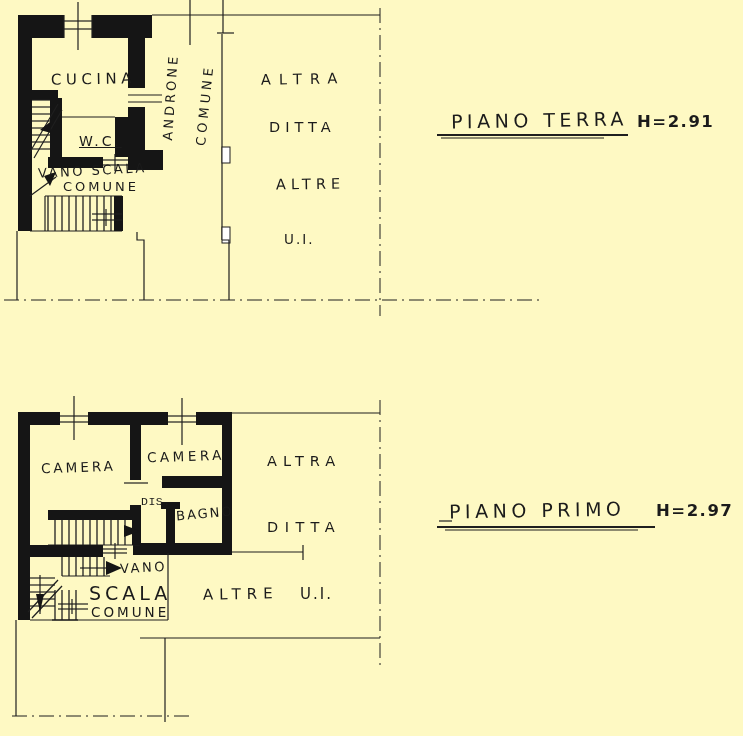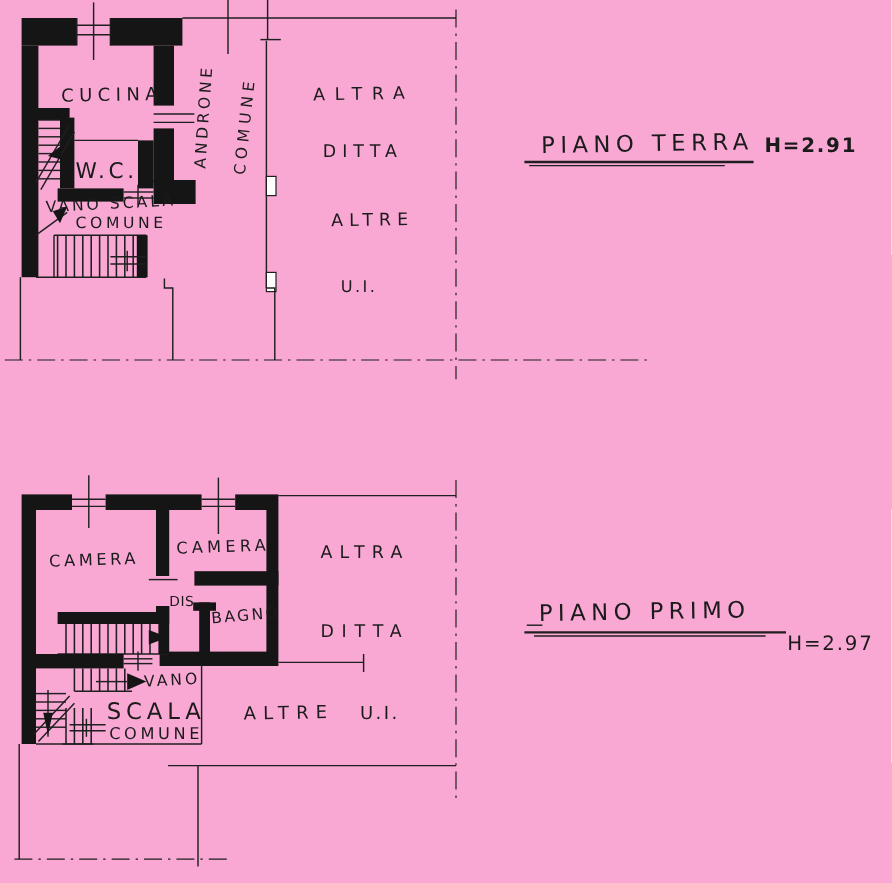--- a/index.html
+++ b/index.html
@@ -1,19 +1,19 @@
 <!DOCTYPE html>
 <html><head>
 <meta charset="utf-8">
 <style>
   html,body{margin:0;padding:0;background:#ffffff;}
   #page{
     position:relative;
     width:743px;height:736px;
-    background:#f9a8d4;
+    background:#fef9c3;
     overflow:hidden;
     font-family:"DejaVu Sans", sans-serif;
   }
   #linework{position:absolute;left:0;top:0;}
   
   #linework line, #linework path, #linework polyline{
     stroke:#1f1f1f;stroke-width:1.2;fill:none;stroke-linecap:butt;
   }
   #linework .w{fill:#151515;stroke:none;}               
   #linework .o{fill:#ffffff;stroke:#1f1f1f;stroke-width:1;} 
@@ -222,47 +222,47 @@
     </g>
 
     <g>
       <line class="u2" x1="437" y1="527" x2="655" y2="527"></line>
       <line x1="445" y1="530" x2="638" y2="530"></line>
     </g>
   </svg>
 
   <div class="lbl" style="left:51px;top:72px;font-size:15px;letter-spacing:4.5px;transform:rotate(-1deg);">CUCINA</div>
 
-  <div class="lbl" style="left:63px;top:134px;font-size:18px;letter-spacing:3px;">W.C.</div>
+  <div class="lbl" style="left:79px;top:134px;font-size:14px;letter-spacing:3px;text-decoration:underline;">W.C.</div>
 
   <div class="lbl" style="left:38px;top:164px;font-size:13px;letter-spacing:2.5px;transform:rotate(-3deg);">VANO SCALA</div>
   <div class="lbl" style="left:63px;top:180px;font-size:13px;letter-spacing:3px;">COMUNE</div>
 
   <div class="lbl vert" style="left:161px;top:140px;font-size:13px;letter-spacing:3px;transform:rotate(-86deg);">ANDRONE</div>
   <div class="lbl vert" style="left:194px;top:145px;font-size:13px;letter-spacing:4px;transform:rotate(-84deg);">COMUNE</div>
 
   <div class="lbl" style="left:261px;top:72px;font-size:14.5px;letter-spacing:8px;transform:rotate(-1deg);">ALTRA</div>
   <div class="lbl" style="left:269px;top:120px;font-size:14.5px;letter-spacing:5px;">DITTA</div>
   <div class="lbl" style="left:276px;top:177px;font-size:14.5px;letter-spacing:5px;transform:rotate(-1deg);">ALTRE</div>
   <div class="lbl" style="left:284px;top:233px;font-size:13.5px;letter-spacing:2px;">U.I.</div>
 
   <div class="lbl" style="left:451px;top:111px;font-size:19px;letter-spacing:4.5px;transform:rotate(-1deg);">PIANO TERRA</div>
   <div class="lbl" style="left:637px;top:114px;font-size:16.5px;letter-spacing:1.5px;font-weight:bold;">H=2.91</div>
 
   <div class="lbl" style="left:41px;top:461px;font-size:13.5px;letter-spacing:3px;transform:rotate(-2deg);">CAMERA</div>
   <div class="lbl" style="left:147px;top:450px;font-size:13.5px;letter-spacing:3.5px;transform:rotate(-2deg);">CAMERA</div>
 
-  <div class="lbl" style="left:141px;top:496px;font-size:11.5px;letter-spacing:0.5px;">DIS.</div>
+  <div class="lbl" style="left:141px;top:496px;font-size:11.5px;letter-spacing:0.5px;font-family:Liberation Mono, monospace;">DIS.</div>
   <div class="lbl" style="left:176px;top:507px;font-size:13px;letter-spacing:2px;transform:rotate(-5deg);">BAGNO</div>
 
   <div class="lbl" style="left:120px;top:561px;font-size:13px;letter-spacing:2.5px;transform:rotate(-3deg);">VANO</div>
   <div class="lbl" style="left:89px;top:584px;font-size:19px;letter-spacing:4px;">SCALA</div>
   <div class="lbl" style="left:91px;top:606px;font-size:13.5px;letter-spacing:3px;">COMUNE</div>
 
   <div class="lbl" style="left:267px;top:454px;font-size:14.5px;letter-spacing:6px;">ALTRA</div>
   <div class="lbl" style="left:267px;top:520px;font-size:14.5px;letter-spacing:6.5px;">DITTA</div>
   <div class="lbl" style="left:203px;top:587px;font-size:15px;letter-spacing:6px;transform:rotate(-1deg);">ALTRE</div>
   <div class="lbl" style="left:300px;top:587px;font-size:15px;letter-spacing:2px;">U.I.</div>
 
   <div class="lbl" style="left:449px;top:501px;font-size:19px;letter-spacing:4.5px;transform:rotate(-1deg);">PIANO PRIMO</div>
-  <div class="lbl" style="left:656px;top:529px;font-size:16.5px;letter-spacing:1.5px;">H=2.97</div>
+  <div class="lbl" style="left:656px;top:503px;font-size:16.5px;letter-spacing:1.5px;font-weight:bold;">H=2.97</div>
 
 </div>
 
 </body></html>

